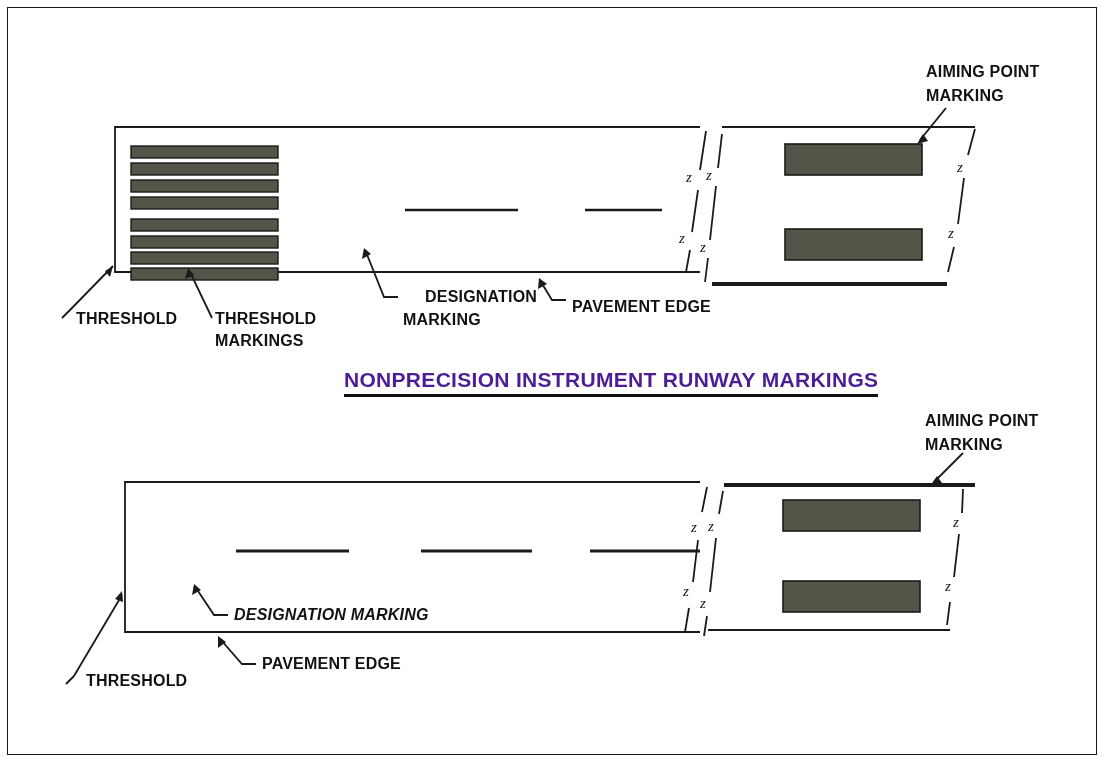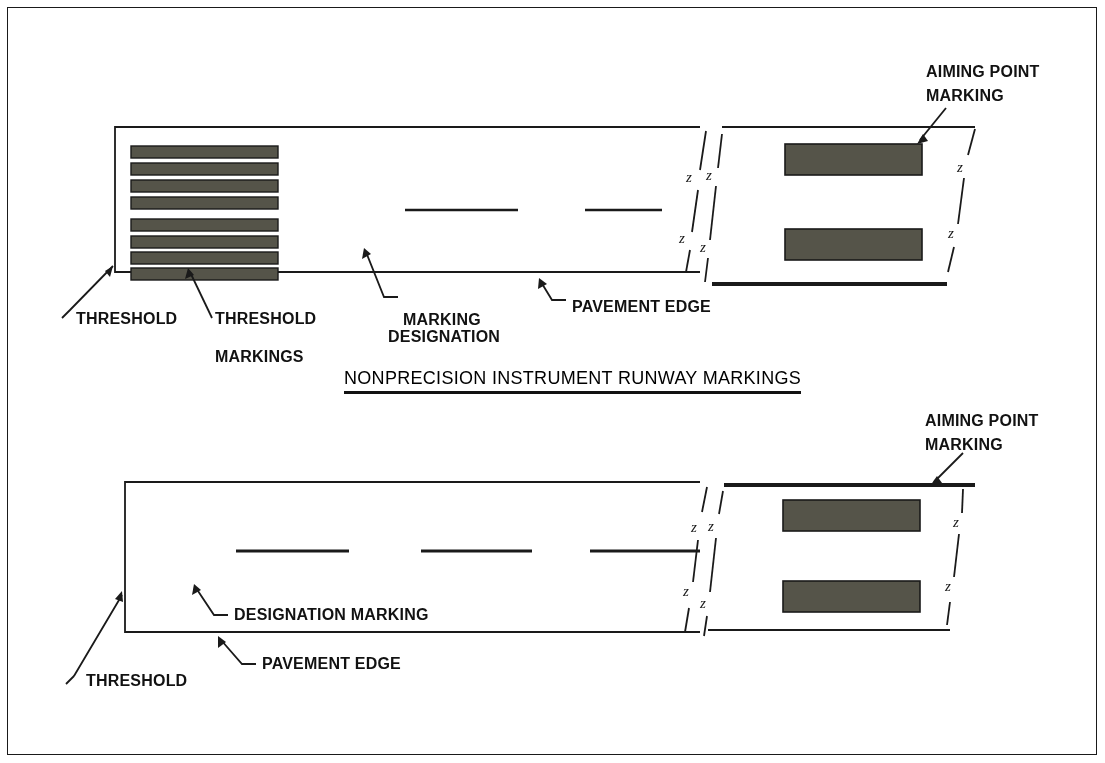--- a/index.html
+++ b/index.html
@@ -4,21 +4,21 @@
 <style>
   html,body{margin:0;padding:0;background:#ffffff;}
   body{width:1105px;height:763px;position:relative;
        font-family:"Liberation Sans",sans-serif;}
   #frame{position:absolute;left:7px;top:7px;width:1090px;height:748px;
          border:1.5px solid #1a1a1a;box-sizing:border-box;}
   #stage{position:absolute;left:0;top:0;width:1105px;height:763px;}
   .lbl{position:absolute;font-weight:bold;color:#121212;
        letter-spacing:0.2px;white-space:pre;line-height:1.22;}
   .lbl.s17{font-size:16px;}
-  .cap{position:absolute;font-weight:normal;font-size:18px;color:#000000;
+  .cap{position:absolute;font-weight:bold;font-size:21px;color:#4c1d95;
        letter-spacing:0.3px;white-space:nowrap;}
   .cap u{text-decoration:none;border-bottom:3px solid #121212;padding-bottom:3px;}
 </style>
 </head>
 <body>
 
 <div id="frame"></div>
 
 <div id="stage">
 <svg width="1105" height="763" viewBox="0 0 1105 763" style="position:absolute;left:0;top:0;">
@@ -136,37 +136,37 @@
     <polygon points="218,636 218,648 226,642" fill="#1a1a1a"></polygon>
 
     <path d="M 963 453 L 934 482" fill="none" stroke="#1a1a1a" stroke-width="1.8"></path>
     <polygon points="930,486 942,483 937,476" fill="#1a1a1a"></polygon>
   </g>
 </svg>
 
 <div class="lbl s17" style="left:76px;top:309px;">THRESHOLD</div>
 
 <div class="lbl s17" style="left:215px;top:309px;">THRESHOLD</div>
-<div class="lbl s17" style="left:215px;top:331px;margin-top:16px;">MARKINGS</div>
+<div class="lbl s17" style="left:215px;top:331px;">MARKINGS</div>
 
-<div class="lbl s17" style="left:388px;top:287px;margin-top:40px;">DESIGNATION</div>
+<div class="lbl s17" style="left:425px;top:287px;">DESIGNATION</div>
 <div class="lbl s17" style="left:403px;top:310px;">MARKING</div>
 
 <div class="lbl s17" style="left:572px;top:297px;">PAVEMENT EDGE</div>
 
 <div class="lbl s17" style="left:926px;top:62px;">AIMING POINT</div>
 <div class="lbl s17" style="left:926px;top:86px;">MARKING</div>
 
 <div class="cap" style="left:344px;top:368px;">
   <u>NONPRECISION INSTRUMENT RUNWAY MARKINGS</u>
 </div>
 
 <div class="lbl s17" style="left:86px;top:671px;">THRESHOLD</div>
 
-<div class="lbl s17" style="left:234px;top:605px;">DESIGNATION MARKING</div>
+<div class="lbl s17" style="left:234px;top:605px;font-style:italic;">DESIGNATION MARKING</div>
 
 <div class="lbl s17" style="left:262px;top:654px;">PAVEMENT EDGE</div>
 
 <div class="lbl s17" style="left:925px;top:411px;">AIMING POINT</div>
 <div class="lbl s17" style="left:925px;top:435px;">MARKING</div>
 
 
 </div>
 
 </body></html>

